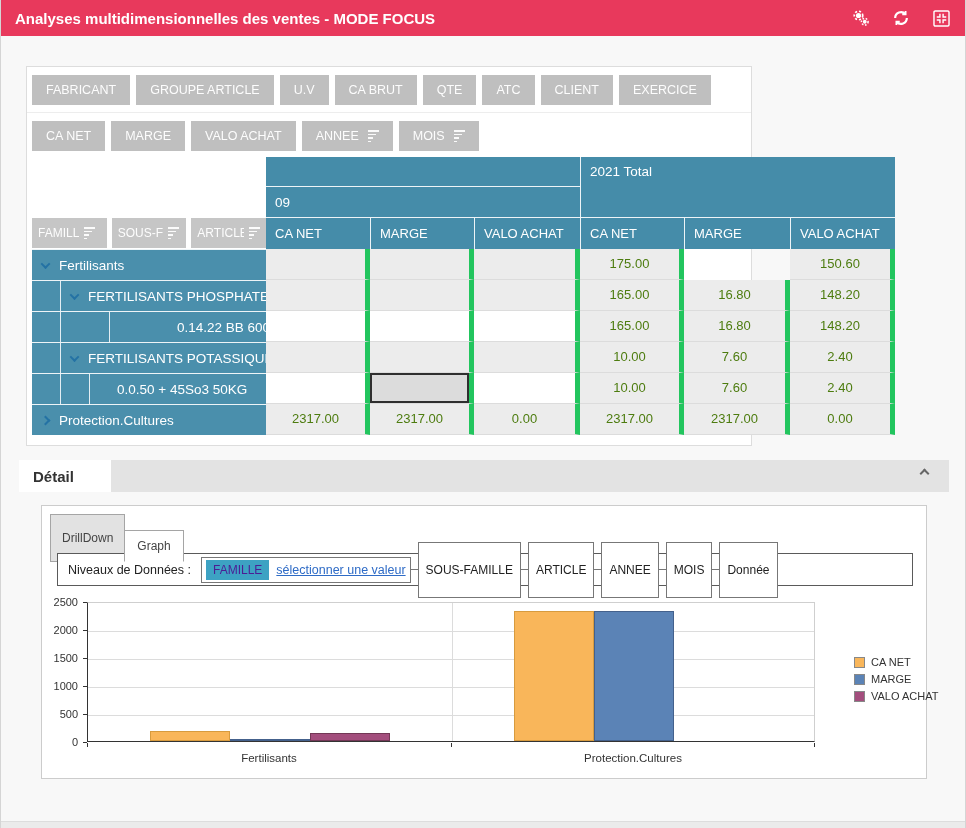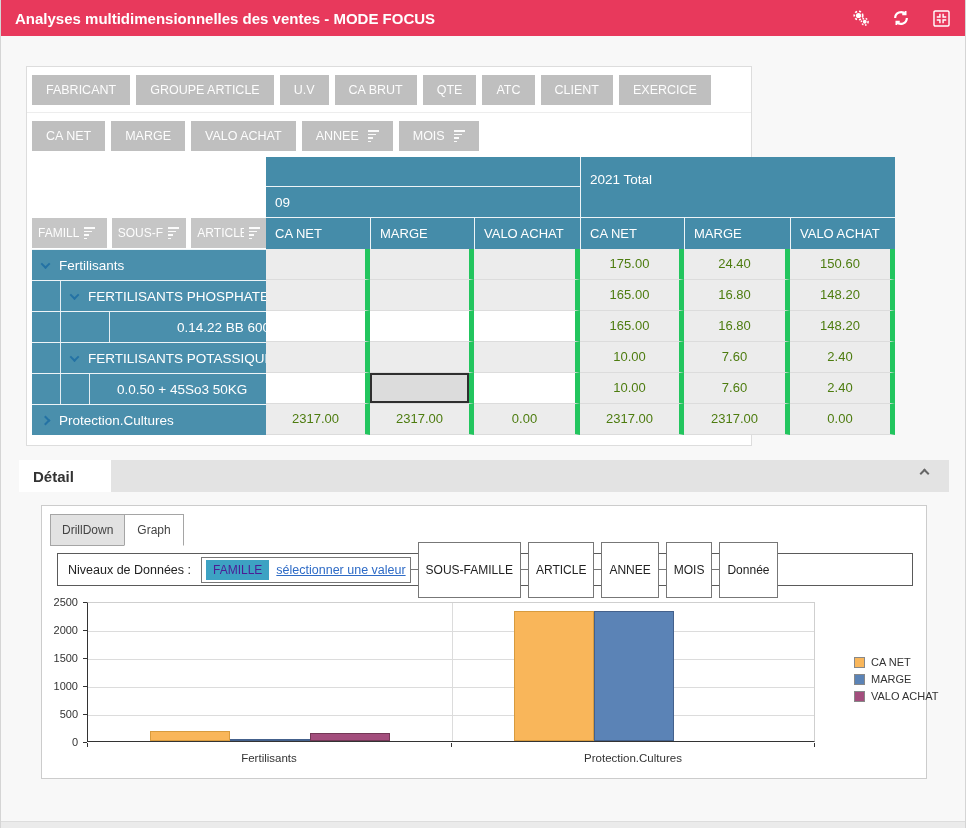--- a/index.html
+++ b/index.html
@@ -56,21 +56,21 @@
   .detail-bar{ position:absolute; left:18px; top:460px; width:930px; height:32px; background:#e3e3e3; }
   .detail-tab{ position:absolute; left:0; top:0; width:92px; height:32px; background:#fff;
     display:flex; align-items:center; padding-left:14px; font-size:15px; font-weight:bold; color:#333; }
   .collapse-btn{ position:absolute; right:16px; top:10px; cursor:pointer; width:12px; height:12px; }
   .chev-up{ width:7px; height:7px; border-left:2px solid #666; border-top:2px solid #666; transform:rotate(45deg); }
 
   
   .detail-panel{ position:absolute; left:40px; top:505px; width:886px; height:274px;
     background:#fff; border:1px solid #ccc; }
   .tabs{ position:absolute; left:8px; top:8px; display:flex; align-items:flex-end; }
-  .tab{ font-size:12px; color:#444; padding:8px 11px; border:1px solid #a5a5a5; cursor:pointer; }
+  .tab{ font-size:12px; color:#444; padding:16px 11px; border:1px solid #a5a5a5; cursor:pointer; }
   .tab.inactive{ background:#e2e2e2; }
   .tab.active{ background:#fff; border-bottom:1px solid #fff; padding:8px 12px; margin-left:-1px; position:relative; z-index:2; }
 
   .levels-bar{ position:absolute; left:15px; top:47px; width:856px; height:33px;
     border:1px solid #5a5a5a; background:#fff; display:flex; align-items:center; padding:0 10px; font-size:12.5px; color:#222; }
   .levels-label{ margin-right:10px; }
   .lv-box{ display:flex; align-items:center; border:1px solid #777; padding:2px 4px; background:#fff; }
   .lv-chip-active{ background:#3da2c3; color:#4c1d95; padding:3px 7px; font-size:12px; cursor:pointer; }
   .lv-link{ color:#2e6bc6; text-decoration:underline; margin-left:7px; font-size:12.5px; cursor:pointer; white-space:nowrap; }
   .lv-conn{ width:7px; height:1px; background:#777; flex:none; }
@@ -185,21 +185,21 @@
           <i></i>
           <i></i>
         </span>
       </div>
     </div>
 
   <div class="pivot-grid" id="pivot-grid">
 
     <div class="cell-white" style="grid-row:1/3;grid-column:1"></div>
     <div class="th" style="grid-row:1;grid-column:2/5;border-bottom:1px solid rgba(255,255,255,.9)"></div>
-    <div class="th" style="grid-row:1/3;grid-column:5/8;border-left:1px solid rgba(255,255,255,.9);align-items:flex-start;padding-top:15px;font-size:13.5px">2021 Total</div>
+    <div class="th" style="grid-row:1/3;grid-column:5/8;border-left:1px solid rgba(255,255,255,.9);align-items:flex-start;padding-top:7px;font-size:13.5px">2021 Total</div>
     <div class="th" style="grid-row:2;grid-column:2/5;font-size:13.5px">09</div>
 
     <div class="rowbtns" style="grid-row:3;grid-column:1" id="row-btns">
         <div class="row-btn">
           <span class="lbl">FAMILL</span>
           <span class="sort-ico">
             <i></i>
             <i></i>
             <i></i>
             <i></i>
@@ -235,21 +235,20 @@
   <div class="rh" style="grid-area: 4 / 1;">
         <span class="chev-zone">
           <span class="chev down"></span>
         </span>
         <span class="lbl">Fertilisants</span>
       </div>
       <div class="vc" style="grid-area: 4 / 2; background: rgb(236, 236, 236);"></div>
       <div class="vc" style="grid-area: 4 / 3; background: rgb(236, 236, 236);"></div>
       <div class="vc" style="grid-area: 4 / 4; background: rgb(236, 236, 236);"></div>
       <div class="vc" style="grid-area: 4 / 5; background: rgb(236, 236, 236);">175.00</div>
-      <div class="vc" style="grid-area: 4 / 6; background: rgb(236, 236, 236);">24.40</div>
       <div class="vc" style="grid-area: 4 / 7; background: rgb(236, 236, 236);">150.60</div>
       <div class="rh" style="grid-area: 5 / 1;">
         <span class="guide"></span>
         <span class="chev-zone">
           <span class="chev down"></span>
         </span>
         <span class="lbl">FERTILISANTS PHOSPHATES</span>
       </div>
       <div class="vc" style="grid-area: 5 / 2; background: rgb(236, 236, 236);"></div>
       <div class="vc" style="grid-area: 5 / 3; background: rgb(236, 236, 236);"></div>

